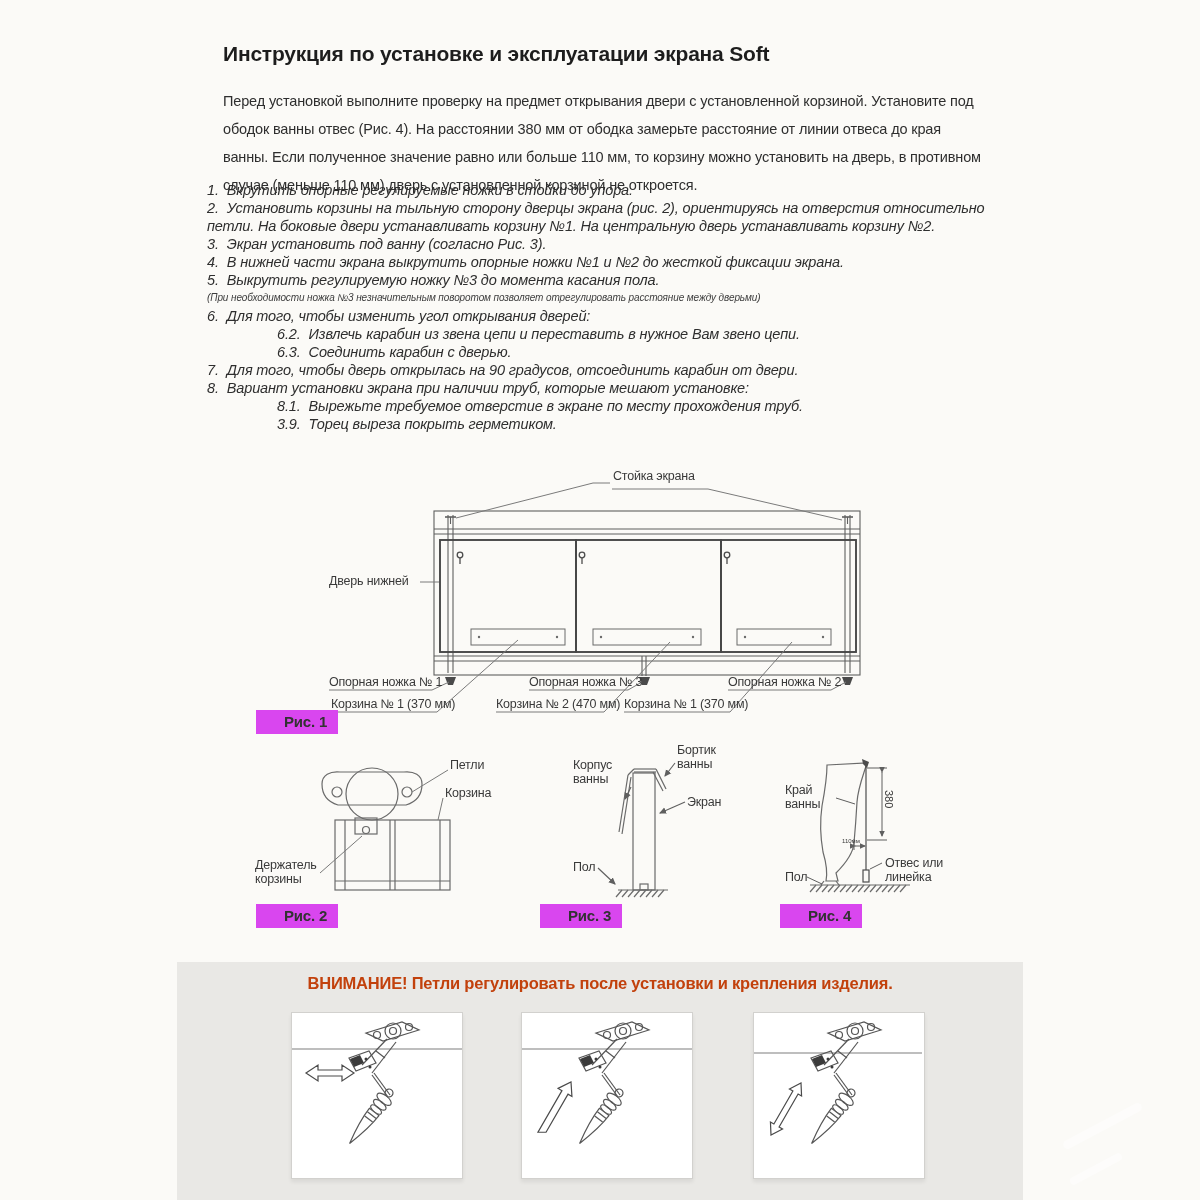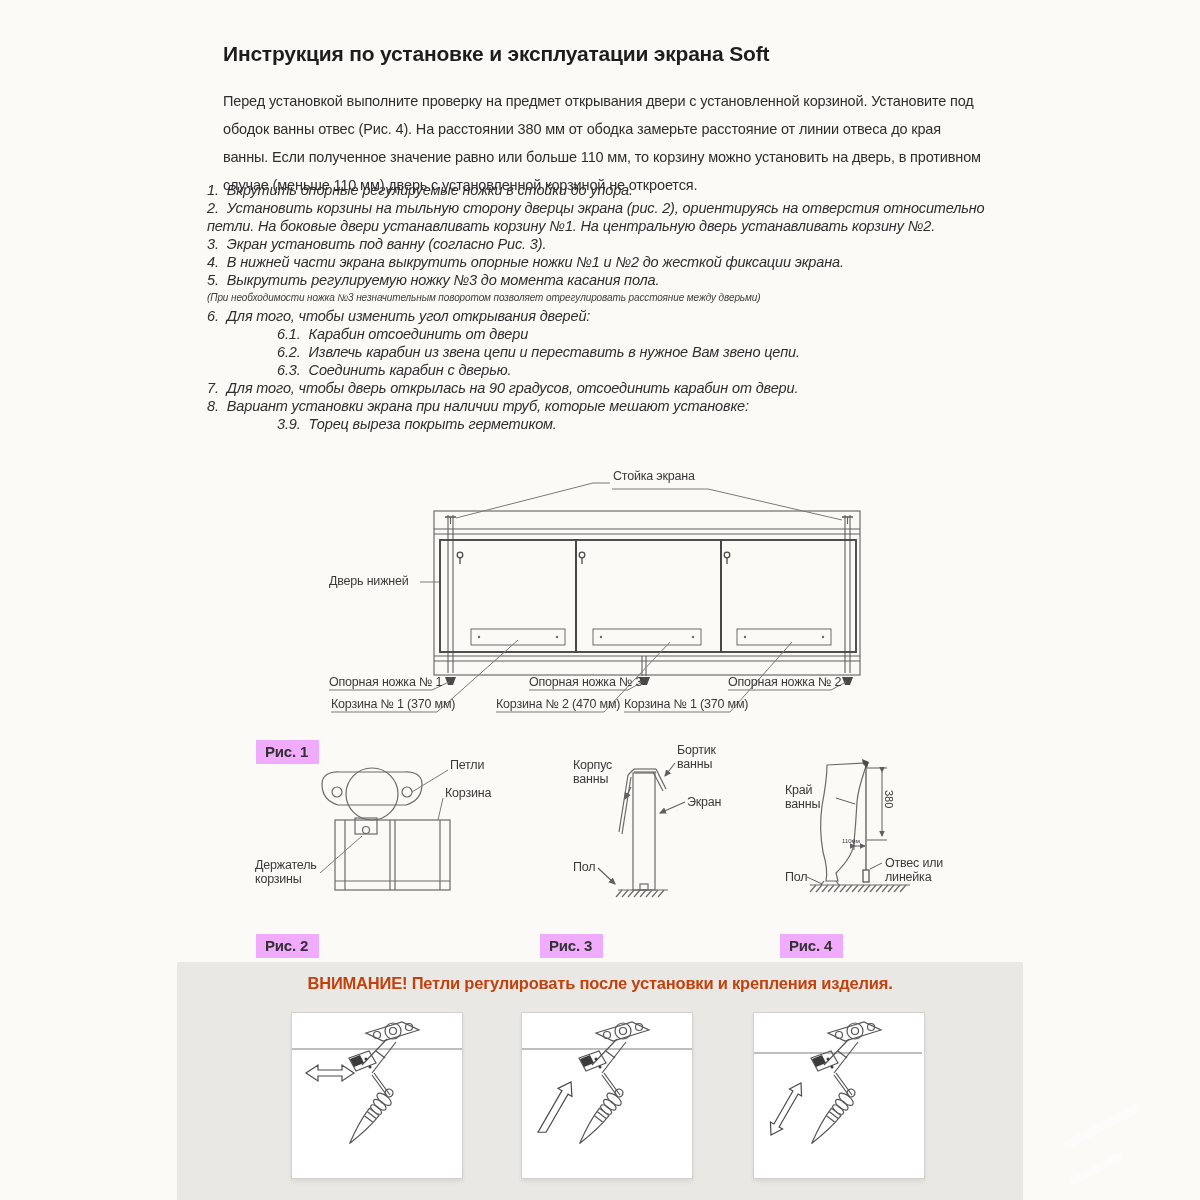--- a/index.html
+++ b/index.html
@@ -16,22 +16,22 @@
   .steps{left:207px;top:181px;width:788px;font-style:italic;}
   .step{font-size:14.5px;line-height:18px;letter-spacing:-0.15px;color:#2e2e2e;}
   .step .sn{margin-right:8px;}
   .step.sub{padding-left:70px;}
   .stepnote{font-size:10px;line-height:16px;color:#3d3d3d;letter-spacing:-0.1px;padding:1px 0;}
   
   .fig{position:absolute;}
   .fig svg{position:absolute;left:0;top:0;overflow:visible;}
   .dlabel{position:absolute;font-size:12.5px;line-height:14px;color:#3a3a3a;letter-spacing:-0.2px;white-space:nowrap;}
   .dlabel.wrap{white-space:normal;}
-  .caption{position:absolute;background:#f0abfc;color:#323232;font-size:15px;font-weight:bold;
-           padding:3px 11px 4px 9px;letter-spacing:-0.2px;margin-top:30px;}
+  .caption{position:absolute;background:#d946ef;color:#323232;font-size:15px;font-weight:bold;
+           padding:3px 11px 4px 28px;letter-spacing:-0.2px;}
   
   .panel{left:177px;top:962px;width:846px;height:238px;background:#e9e8e5;}
   .warn{left:177px;top:974px;width:846px;text-align:center;font-size:16.5px;font-weight:bold;color:#c2410c;letter-spacing:-0.2px;}
   .hbox{position:absolute;width:170px;height:165px;background:#fff;border:1px solid #d2d1ce;
         box-shadow:0 3px 4px rgba(0,0,0,0.07);}
   .hbox svg{display:block;}
   .wm{position:absolute;background:#fff;opacity:0.45;border-radius:8px;}
   .rot380{position:absolute;font-size:11px;color:#3a3a3a;transform:rotate(90deg);transform-origin:left top;}
   .tinydim{position:absolute;font-size:6px;color:#3a3a3a;letter-spacing:0;}
 </style>
@@ -43,25 +43,25 @@
 <div class="abs intro">Перед установкой выполните проверку на предмет открывания двери с установленной корзиной. Установите под ободок ванны отвес (Рис. 4). На расстоянии 380 мм от ободка замерьте расстояние от линии отвеса до края ванны. Если полученное значение равно или больше 110 мм, то корзину можно установить на дверь, в противном случае (меньше 110 мм) дверь с установленной корзиной не откроется.</div>
 
 <div class="abs steps">
   <div class="step"><span class="sn">1.</span><span>Вкрутить опорные регулируемые ножки в стойки до упора.</span></div>
   <div class="step"><span class="sn">2.</span><span>Установить корзины на тыльную сторону дверцы экрана (рис. 2), ориентируясь на отверстия относительно петли. На боковые двери устанавливать корзину №1. На центральную дверь устанавливать корзину №2.</span></div>
   <div class="step"><span class="sn">3.</span><span>Экран установить под ванну (согласно Рис. 3).</span></div>
   <div class="step"><span class="sn">4.</span><span>В нижней части экрана выкрутить опорные ножки №1 и №2  до жесткой фиксации экрана.</span></div>
   <div class="step"><span class="sn">5.</span><span>Выкрутить регулируемую ножку №3 до момента касания пола.</span></div>
   <div class="stepnote">(При необходимости ножка №3 незначительным поворотом позволяет отрегулировать расстояние между дверьми)</div>
   <div class="step"><span class="sn">6.</span><span>Для того, чтобы изменить угол открывания дверей:</span></div>
-  <div class="step sub"><span class="sn">6.1.</span><span>Карабин отсоединить от двери</span></div>
   <div class="step sub"><span class="sn">6.2.</span><span>Извлечь карабин из звена цепи и переставить в нужное Вам звено цепи.</span></div>
   <div class="step sub"><span class="sn">6.3.</span><span>Соединить карабин с дверью.</span></div>
   <div class="step"><span class="sn">7.</span><span>Для того, чтобы дверь открылась на 90 градусов, отсоединить карабин от двери.</span></div>
   <div class="step"><span class="sn">8.</span><span>Вариант установки экрана при наличии труб, которые мешают установке:</span></div>
+  <div class="step sub"><span class="sn">8.1.</span><span>Вырежьте требуемое отверстие в экране по месту прохождения труб.</span></div>
   <div class="step sub"><span class="sn">3.9.</span><span>Торец выреза покрыть герметиком.</span></div>
 </div>
 
 <div class="fig" style="left:320px;top:466px;width:560px;height:258px;">
   <svg width="560" height="258" viewBox="0 0 560 258">
     <g stroke="#5f5f5f" stroke-width="1.1" fill="none">
 
       <rect x="114" y="45" width="426" height="164"></rect>
       <line x1="114" y1="63" x2="540" y2="63"></line>
       <line x1="114" y1="68" x2="540" y2="68"></line>

